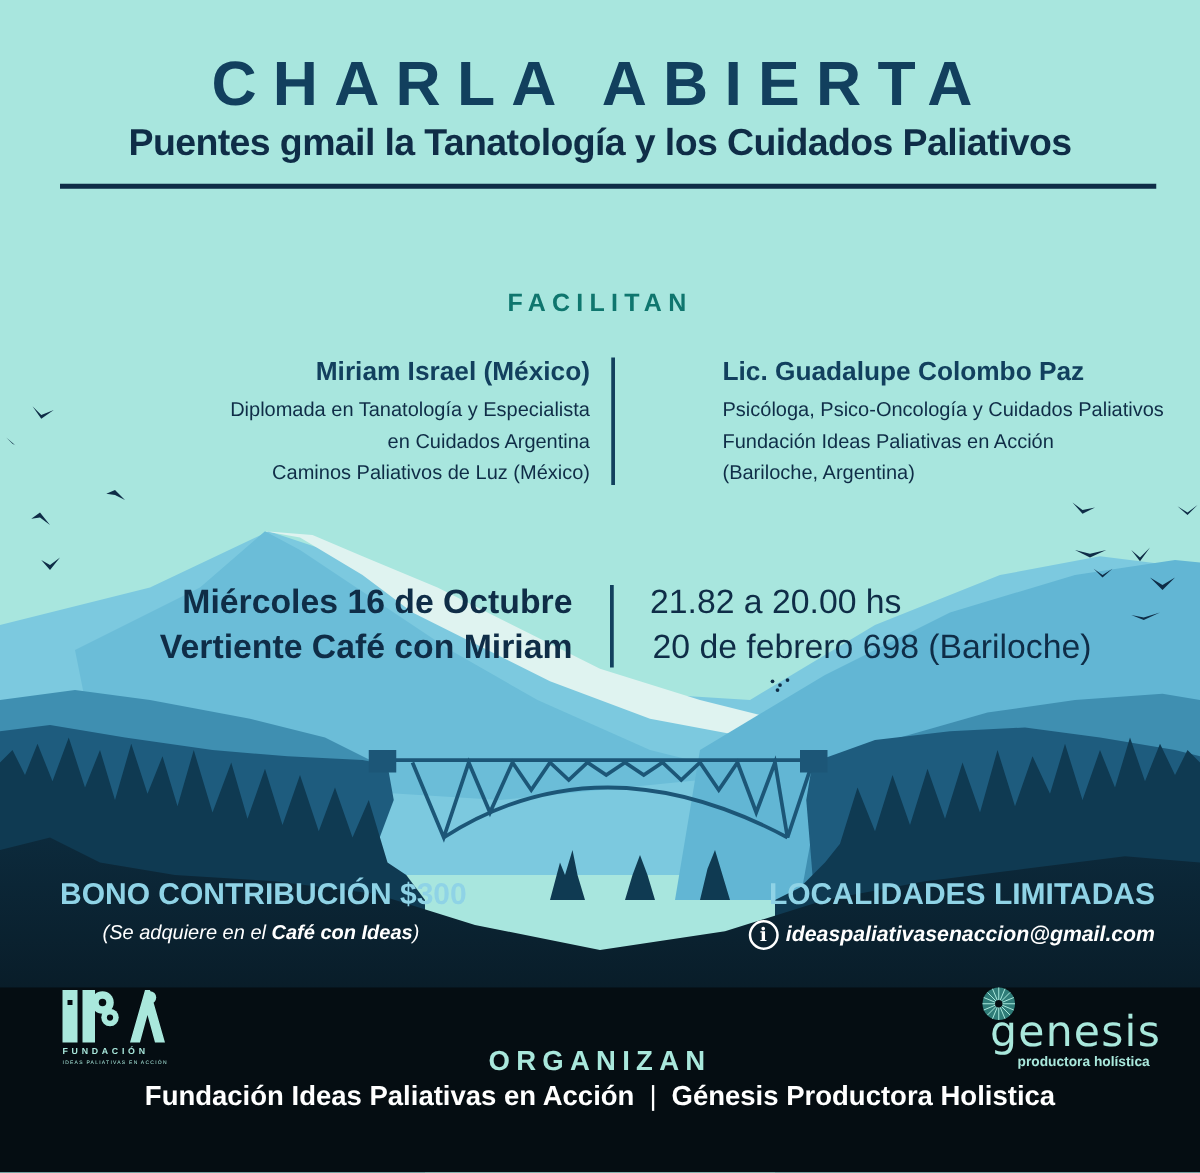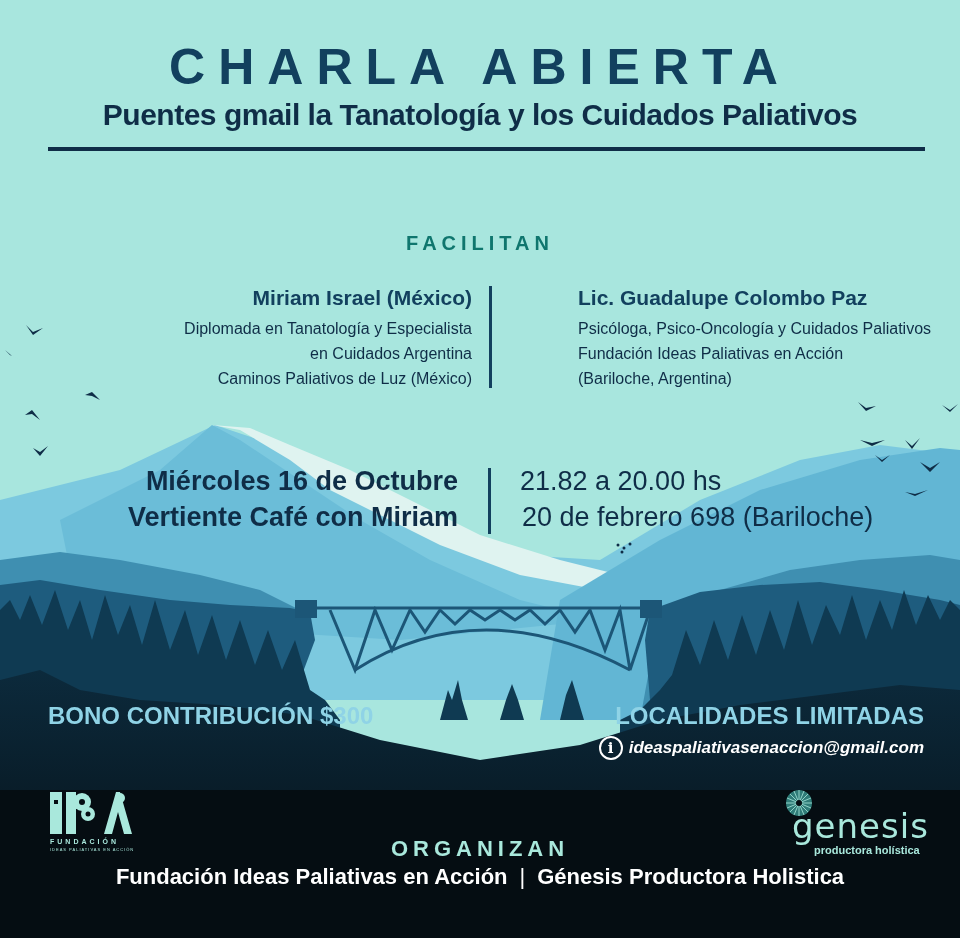--- a/index.html
+++ b/index.html
@@ -116,20 +116,21 @@
   <div class="txt fline f-right" style="top:345px;">Fundación Ideas Paliativas en Acción</div>
   <div class="txt fline f-right" style="top:370px;">(Bariloche, Argentina)</div>
 
   <div class="vsep" style="left:488px; top:468px; height:66px;"></div>
   <div class="txt when" style="right:502px; top:466px;">Miércoles 16 de Octubre</div>
   <div class="txt when" style="right:502px; top:502px;">Vertiente Café con Miriam</div>
   <div class="txt when-r" style="left:520px; top:466px;">21.82 a 20.00 hs</div>
   <div class="txt when-r" style="left:522px; top:502px;">20 de febrero 698 (Bariloche)</div>
 
   <div class="txt bono">BONO CONTRIBUCIÓN $300</div>
+  <div class="txt bono-sub"><span style="font-weight:normal;">(Se adquiere en el </span><span>Café con Ideas</span><span style="font-weight:normal;">)</span></div>
   <div class="txt local">LOCALIDADES LIMITADAS</div>
   <div class="email-row">
     <span class="info-icon">i</span>
     <span class="email">ideaspaliativasenaccion@gmail.com</span>
   </div>
 
   <div class="logo-ipa">
     <svg width="90" height="46" viewBox="0 0 90 46">
       <g fill="#a9e8dc">
         <rect x="2" y="2" width="12" height="42"></rect>

